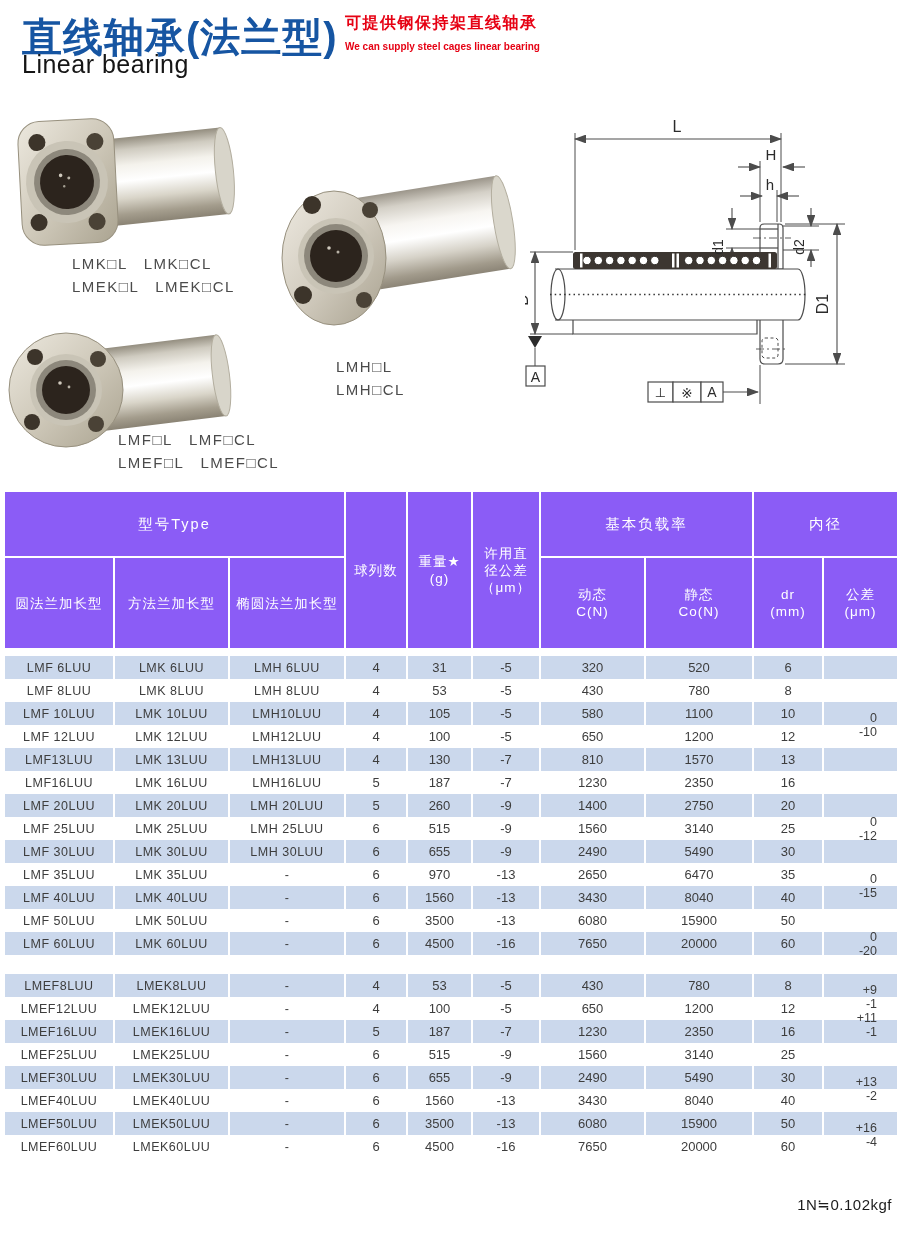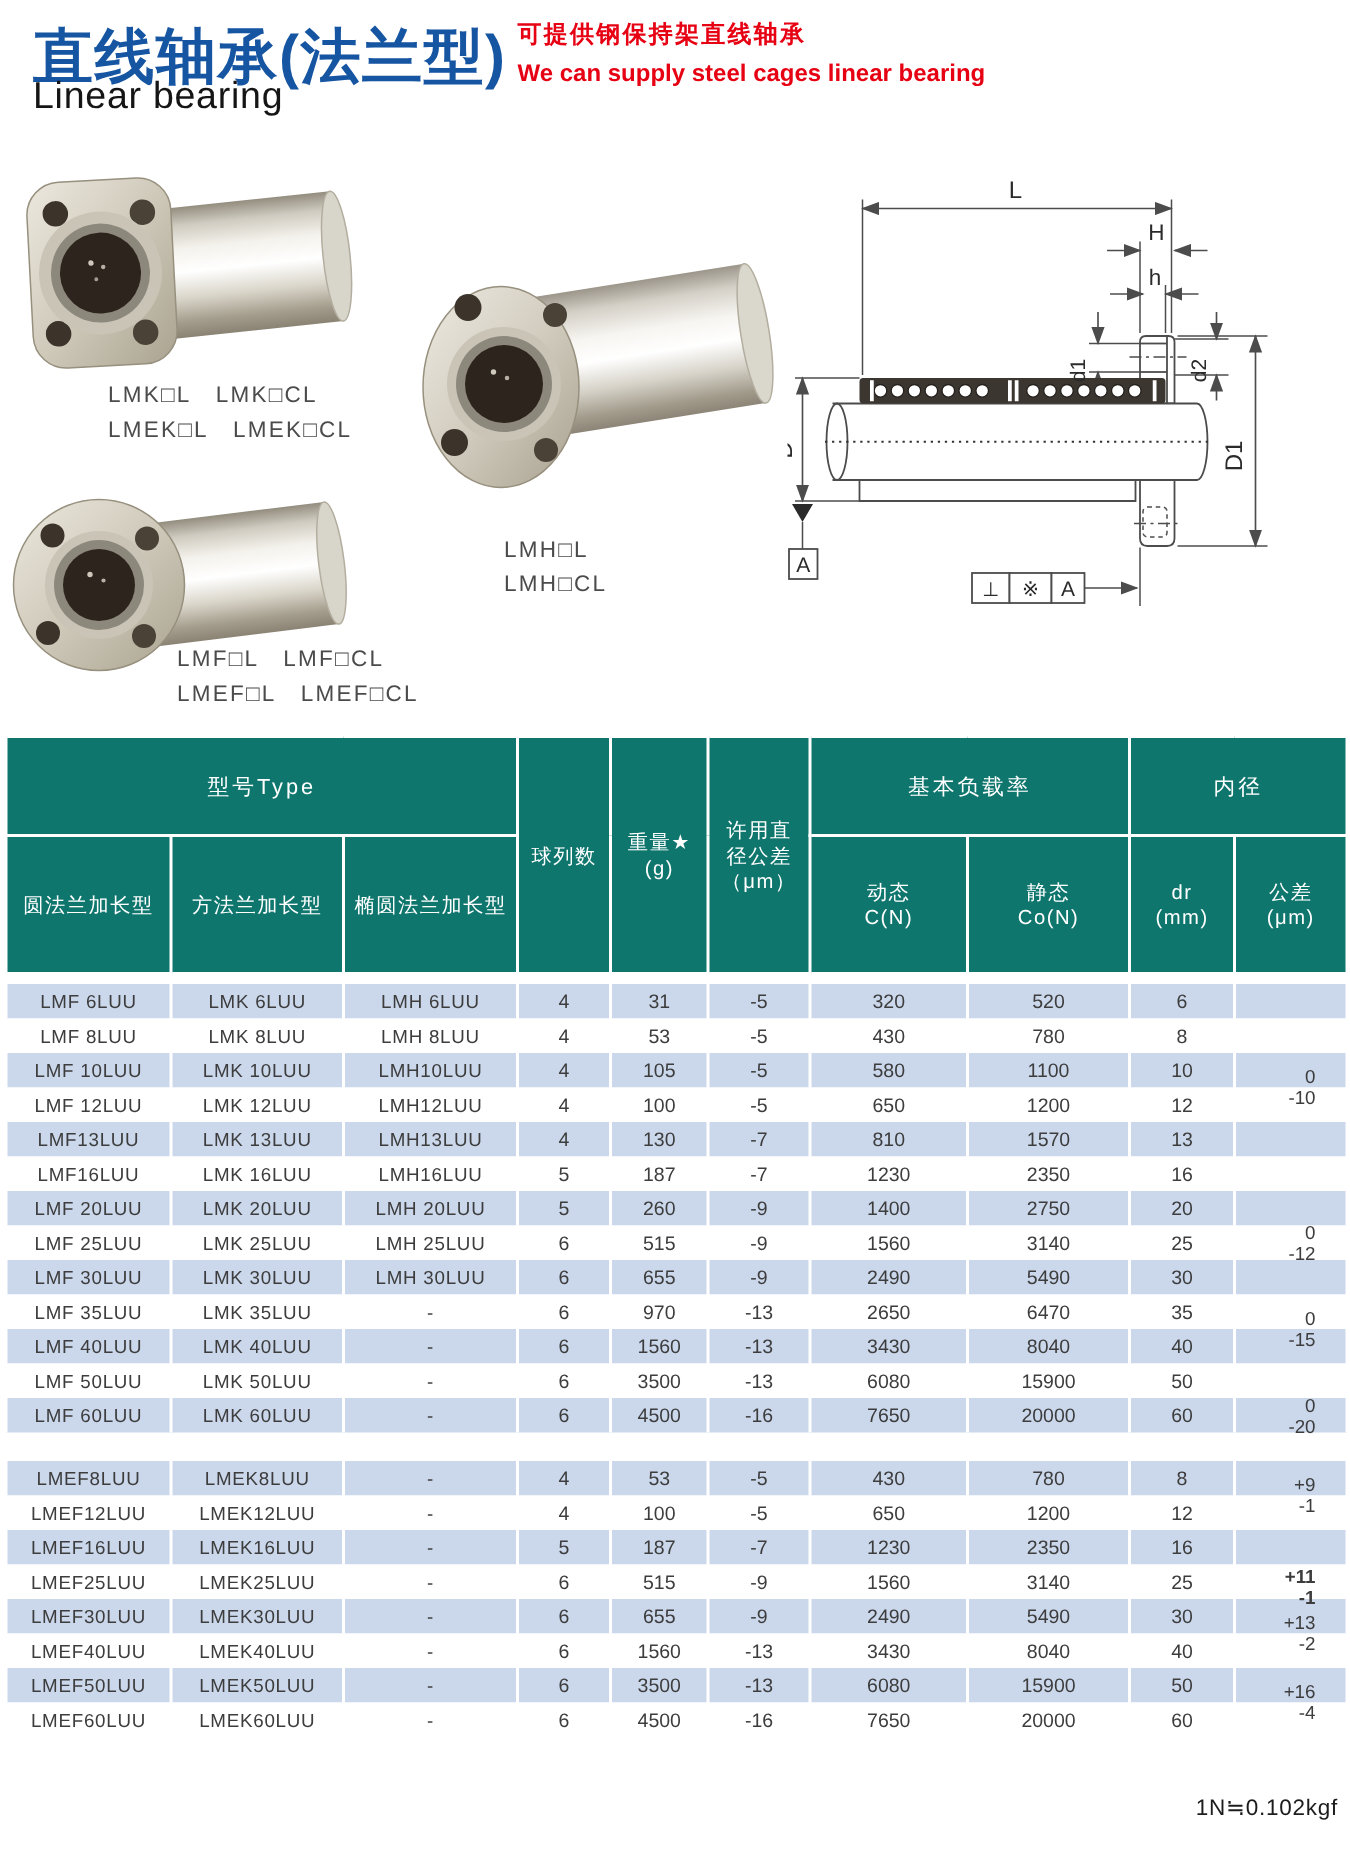--- a/index.html
+++ b/index.html
@@ -2,31 +2,31 @@
 <html><head>
 <meta charset="utf-8">
 <style>
   html,body{margin:0;padding:0;background:#fff;}
   #page{position:relative;width:900px;height:1237px;background:#fff;overflow:hidden;
         font-family:"Liberation Sans","DejaVu Sans",sans-serif;}
   
   .title-zh{position:absolute;left:22px;top:10px;font-size:40px;font-weight:bold;color:#1655a2;letter-spacing:1px;}
   .title-en{position:absolute;left:22px;top:50px;font-size:25px;color:#151515;letter-spacing:.5px;}
   .promo-zh{position:absolute;left:345px;top:13px;font-size:16px;font-weight:bold;color:#e60113;letter-spacing:1.5px;}
-  .promo-en{position:absolute;left:345px;top:41px;font-size:16px;font-weight:bold;color:#e60113;}
+  .promo-en{position:absolute;left:345px;top:41px;font-size:10px;font-weight:bold;color:#e60113;}
   
   .photo{position:absolute;}
   .lbl-block{position:absolute;color:#4b4b4b;font-size:15px;letter-spacing:1.5px;line-height:23px;white-space:nowrap;}
   .lbl-row{display:flex;gap:16px;}
   
   .tblwrap{position:absolute;left:3px;width:894px;}
   table{border-collapse:collapse;table-layout:fixed;width:894px;}
   col.c0{width:110px}col.c1{width:115px}col.c2{width:116px}col.c3{width:62px}col.c4{width:65px}
   col.c5{width:68px}col.c6{width:105px}col.c7{width:108px}col.c8{width:70px}col.c9{width:75px}
-  th{background:#0f766e;color:#fff;font-weight:normal;border:2px solid #fff;
+  th{background:#8b5cf6;color:#fff;font-weight:normal;border:2px solid #fff;
      white-space:pre-line;text-align:center;vertical-align:middle;}
   th.g{font-size:14.5px;letter-spacing:2px;}
   th.s{font-size:13.5px;letter-spacing:1px;line-height:17px;}
   thead tr.r1 th{height:62px;}
   thead tr.r2 th{height:88px;}
   tbody td{height:23px;padding:0;text-align:center;vertical-align:middle;color:#3d3d3d;
            border-right:2px solid #fff;border-left:2px solid #fff;}
   tbody td.model{font-size:12.5px;letter-spacing:.5px;}
   tbody td.num{font-size:13px;}
   tbody tr:nth-child(odd) td{background:#cbd8ec;}
@@ -601,21 +601,21 @@
             <td class="num">-16</td>
             <td class="num">7650</td>
             <td class="num">20000</td>
             <td class="num">60</td>
             <td class="num"></td>
           </tr>
         </tbody>
     </table>
   <div class="tol-overlay" style="top: 9px; white-space: pre-line;">+9
 -1</div>
-      <div class="tol-overlay" style="top: 70px; white-space: pre-line; font-weight: bold;">+11
+      <div class="tol-overlay" style="top: 37px; white-space: pre-line;">+11
 -1</div>
       <div class="tol-overlay" style="top: 101px; white-space: pre-line;">+13
 -2</div>
       <div class="tol-overlay" style="top: 147px; white-space: pre-line;">+16
 -4</div>
     </div>
 
   <div class="footnote">1N≒0.102kgf</div>
 </div>
 

